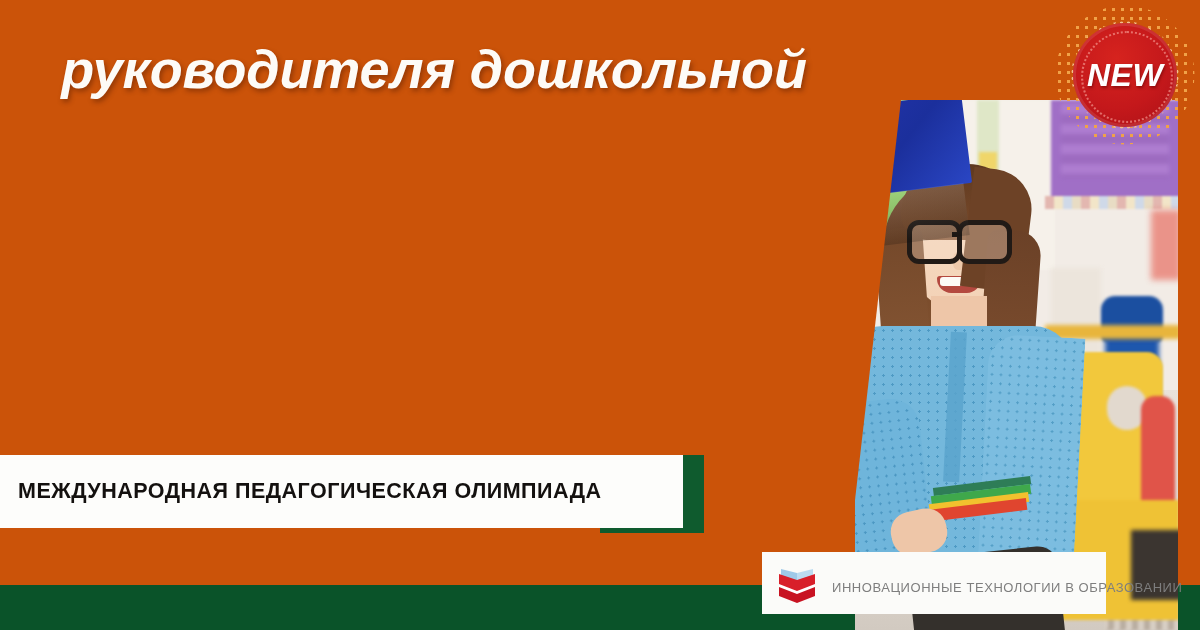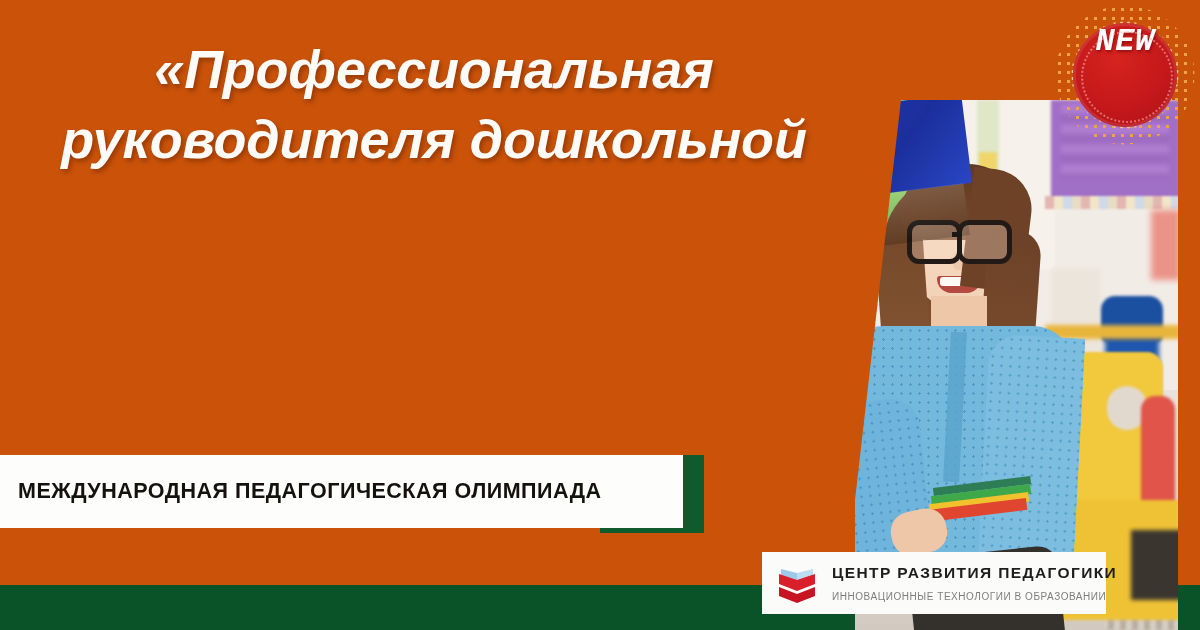--- a/index.html
+++ b/index.html
@@ -250,21 +250,21 @@
     background:radial-gradient(circle, #f3bf8d 1.3px, transparent 1.5px);
     background-size:7px 7px;
     -webkit-mask:radial-gradient(circle at 50% 50%, transparent 0 45px, #000 46px 53px, transparent 54px);
             mask:radial-gradient(circle at 50% 50%, transparent 0 45px, #000 46px 53px, transparent 54px);
   }
   .badge-circle{
     position:absolute;left:18px;top:18px;width:104px;height:104px;
     border-radius:50%;
     background:radial-gradient(circle at 42% 34%, #d6231e 0%, #c4181b 55%, #a91017 100%);
     box-shadow:inset 0 0 0 3px rgba(255,255,255,.10);
-    display:flex;justify-content:center;font-family:Liberation Mono, monospace;
+    display:flex;align-items:center;justify-content:center;
   }
   .badge-ring{
     position:absolute;left:26px;top:26px;width:88px;height:88px;border-radius:50%;
     border:2px dotted rgba(255,180,170,.55);
   }
   .badge-text{
     color:#fff;font-weight:bold;font-style:italic;font-size:32px;
     letter-spacing:.5px;
     text-shadow:1px 2px 3px rgba(90,0,0,.5);
   }
@@ -277,21 +277,21 @@
   }
   .logo-mark{
     position:relative;width:46px;height:46px;margin-left:12px;flex:none;
   }
   .logo-text{margin-left:12px;}
   .logo-title{
     font-size:15.5px;font-weight:bold;color:#1d1d1d;letter-spacing:1.4px;
     white-space:nowrap;line-height:18px;
   }
   .logo-sub{
-    font-size:10px;color:#7e7e7e;letter-spacing:.55px;
+    font-size:13px;color:#7e7e7e;letter-spacing:.55px;
     white-space:nowrap;line-height:13px;margin-top:8px;
   }
 </style>
 </head>
 <body>
 
 <div class="poster">
 
   <div class="green-bar"></div>
 
@@ -348,21 +348,20 @@
     <div class="bk bk1"></div>
     <div class="bk-blue"></div>
     <div class="bk-blue-sh"></div>
     <div class="ph hand"></div>
 
     <div class="wedge"></div>
     <div class="photo-blur"></div>
   </div>
 
   <div class="title">
-    <span class="ln">«Профессиональная</span>
     <span class="ln">руководителя дошкольной</span>
   </div>
 
   <div class="ribbon-tail"></div>
   <div class="ribbon">
     <span class="ribbon-text">МЕЖДУНАРОДНАЯ ПЕДАГОГИЧЕСКАЯ ОЛИМПИАДА</span>
   </div>
 
   <div class="badge">
     <div class="dots-outer"></div>
@@ -377,18 +376,17 @@
     <div class="logo-mark">
       <svg viewBox="0 0 46 46" width="46" height="46">
         <path d="M7 9 L23 13 L23 21 L7 17 Z" fill="#9ec9e8"></path>
         <path d="M39 9 L23 13 L23 21 L39 17 Z" fill="#bcdcf2"></path>
         <path d="M5 14 L23 20 L41 14 L41 26 L23 33 L5 26 Z" fill="#d81f2a"></path>
         <path d="M5 24 L23 31 L41 24 L41 29 L23 36 L5 29 Z" fill="#ffffff"></path>
         <path d="M5 27 L23 34 L41 27 L41 36 L23 43 L5 36 Z" fill="#c81322"></path>
       </svg>
     </div>
     <div class="logo-text">
-      <div class="logo-title">ЦЕНТР РАЗВИТИЯ ПЕДАГОГИКИ</div>
       <div class="logo-sub">ИННОВАЦИОННЫЕ ТЕХНОЛОГИИ В ОБРАЗОВАНИИ</div>
     </div>
   </div>
 
 </div>
 
 </body></html>

